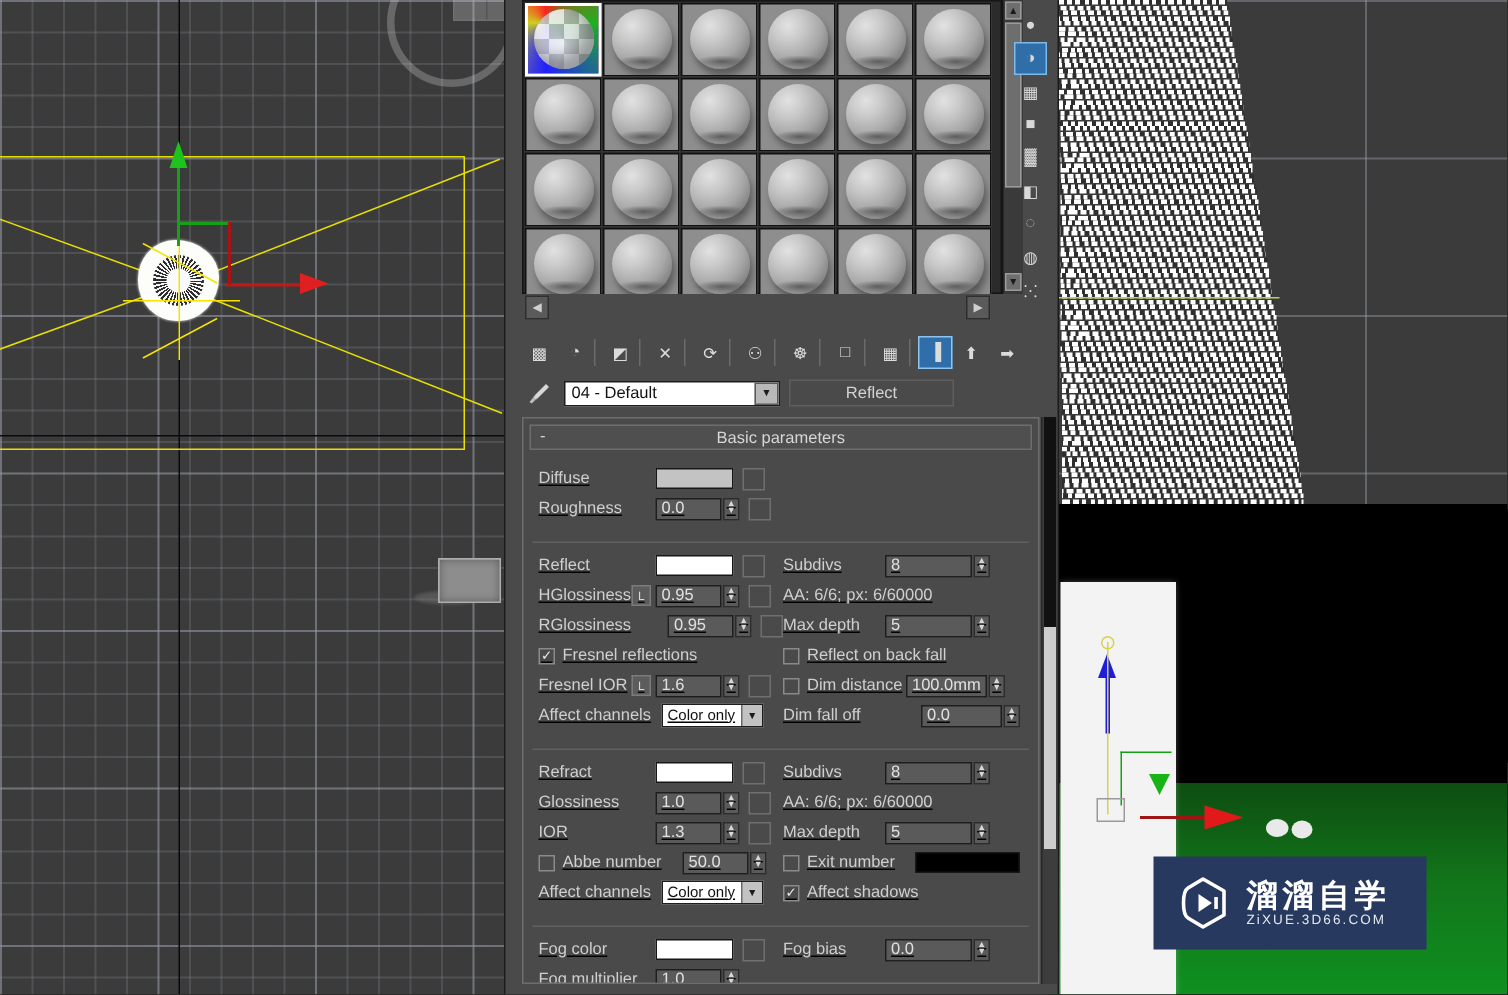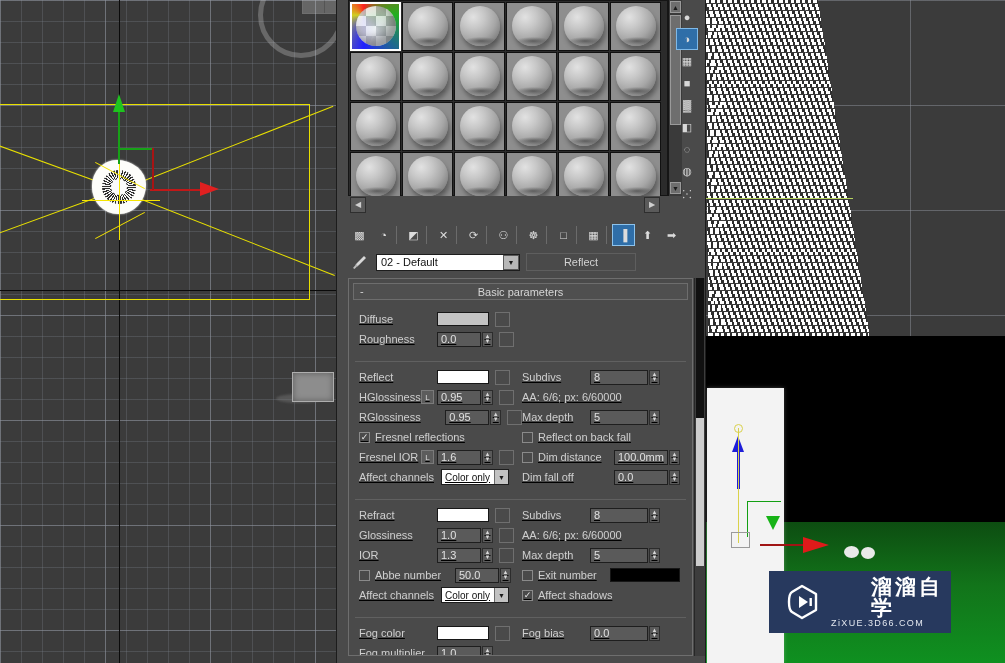--- a/index.html
+++ b/index.html
@@ -300,21 +300,21 @@
   }
   .panel-sb .track-top { position:absolute; left:1px; top:0; width:8px; height:140px; background:#111; }
 
   
   #watermark {
     position:absolute; left:769px; top:571px; width:182px; height:62px;
     background:#27395e; display:flex; align-items:center; gap:10px; padding-left:14px;
   }
   .wm-logo { width:38px; height:38px; position:relative; }
   .wm-text { display:flex; flex-direction:column; gap:1px; }
-  .wm-cn { font-size:21px; color:#fff; letter-spacing:3px; font-weight:bold; line-height:1;margin-left:40px; }
+  .wm-cn { font-size:21px; color:#fff; letter-spacing:3px; font-weight:bold; line-height:1; }
   .wm-en { font-size:9px; color:#e3e7ef; letter-spacing:1.4px; line-height:1; }
 </style>
 </head>
 <body>
 
 <div id="root">
 
   <div class="vp" id="vp-top">
     <div class="grid-minor"></div>
     <div class="grid-major"></div>
@@ -627,21 +627,21 @@
       </div>
 
     <div class="me-namerow">
       <div class="eyedropper">
         <svg width="18" height="16" viewBox="0 0 18 16">
           <path d="M14 2 L16 4 L9 11 L7 12.5 L5.5 11 L7 9 Z" fill="#d8d8d8" stroke="#909090" stroke-width="0.6"></path>
           <path d="M5.5 11 L3 14 L4.5 15 L7 12.5 Z" fill="#bdbdbd"></path>
         </svg>
       </div>
       <div class="name-combo">
-        <span>02 - Default</span>
+        <span>04 - Default</span>
         <div class="drop">▼</div>
       </div>
       <div class="mtl-type">Reflect</div>
     </div>
 
     <div class="me-panel">
       <div class="rollout-hdr">
         <span class="minus">-</span>
         <span>Basic parameters</span>
       </div>
@@ -744,21 +744,21 @@
                     <span>▼</span>
                   </div>
               </div>
             </div>
             <div class="row">
               <div class="chk"></div>
               <div class="lbl">Reflect on back fall</div>
             </div>
             <div class="row">
               <div class="chk"></div>
-              <div class="lbl" style="width:76px;">Dim distance</div>
+              <div class="lbl" style="width:66px;">Dim distance</div>
               <div class="spin">
                 <div class="fld w54">100.0mm</div>
                 <div class="arrows">
                     <span>▲</span>
                     <span>▼</span>
                   </div>
               </div>
             </div>
             <div class="row">
               <div class="lbl" style="width:92px;">Dim fall off</div>

